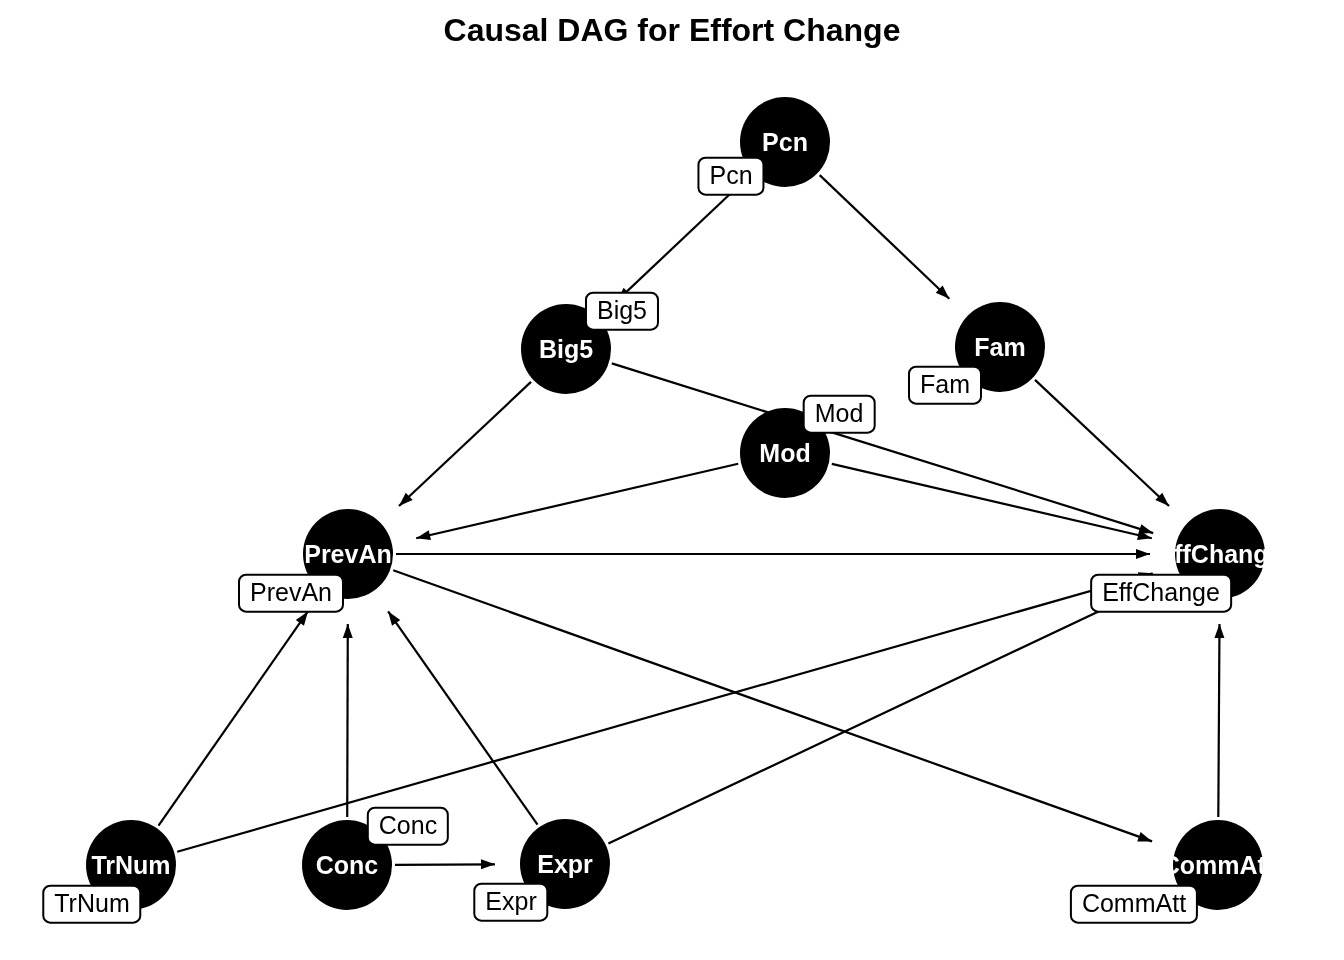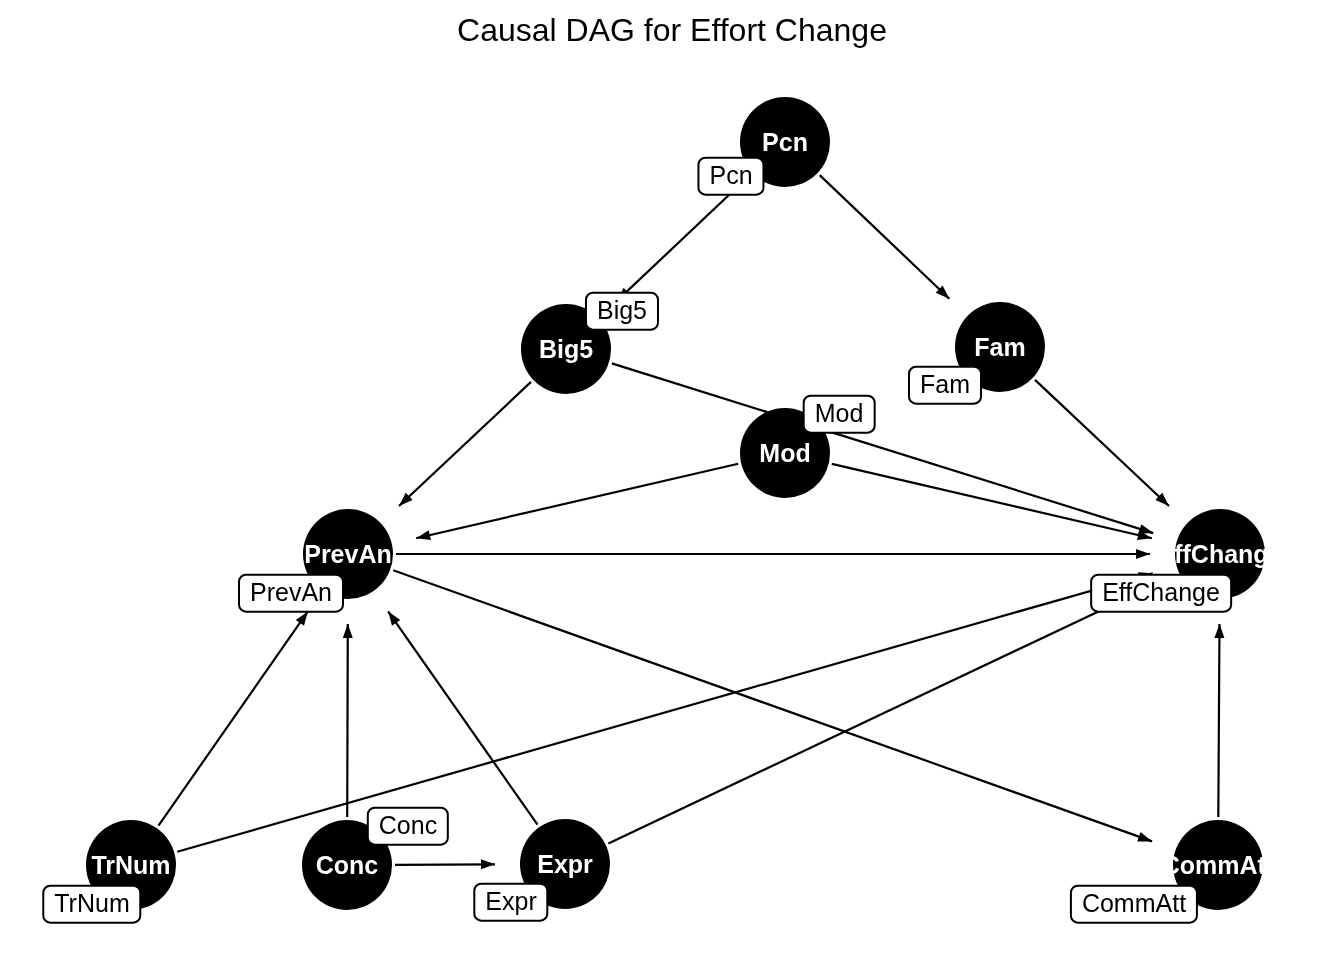--- a/index.html
+++ b/index.html
@@ -15,21 +15,21 @@
     font-family: "Liberation Sans", sans-serif;
     overflow: hidden;
   }
   .figure-title {
     position: absolute;
     top: 12px;
     left: 0;
     width: 100%;
     text-align: center;
     font-size: 32px;
-    font-weight: normal;
+    font-weight: bold;
     color: #000000;
     z-index: 5;
   }
   .dag-svg {
     position: absolute;
     left: 0;
     top: 0;
     z-index: 1;
   }
   .dag-svg line {

